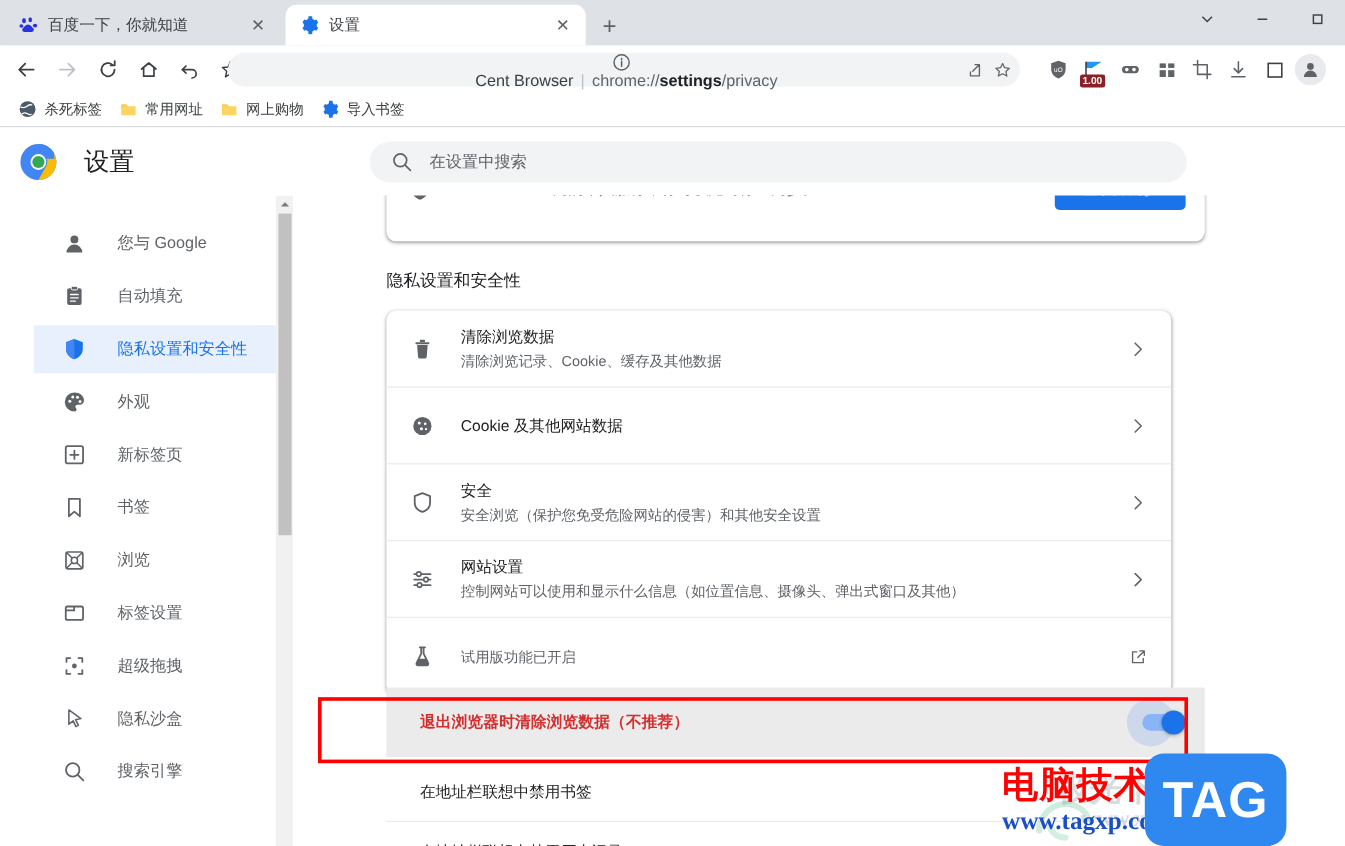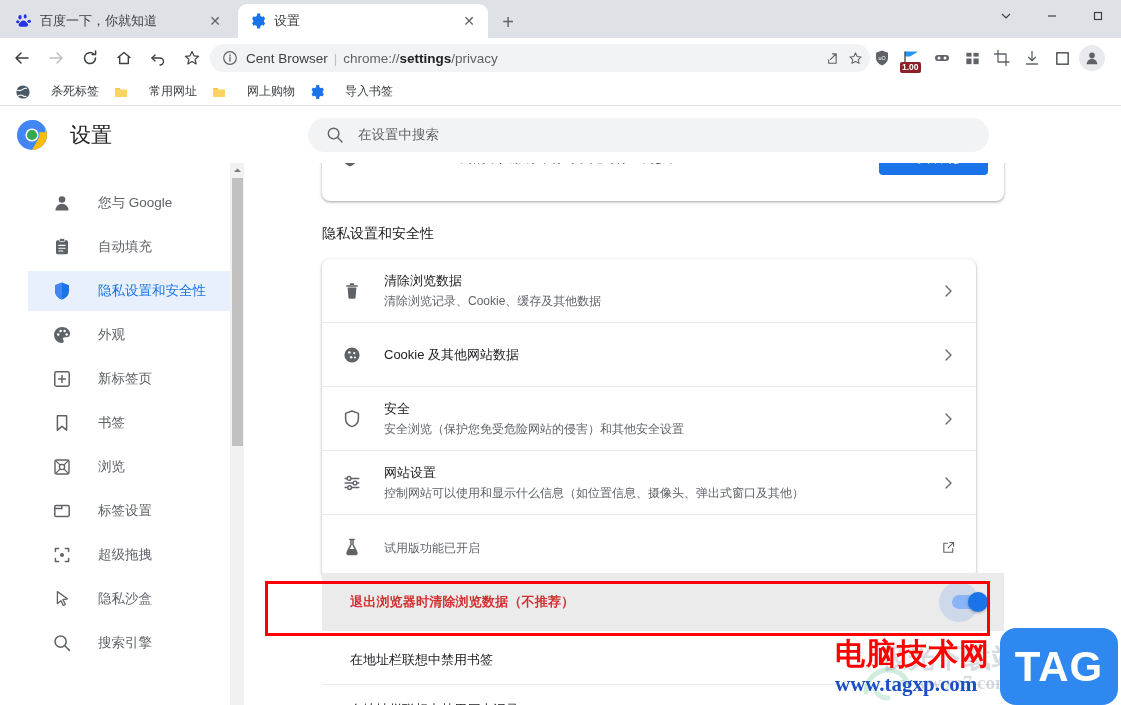--- a/index.html
+++ b/index.html
@@ -49,23 +49,23 @@
     position: absolute; top: 38px; left: 0; width: 1121px; height: 40px;
     background: #fff; display: flex; align-items: center;
   }
   .navbtn {
     width: 28px; height: 28px; margin-left: 6px;
     display:flex; align-items:center; justify-content:center; border-radius:50%;
     color:#5f6368;
   }
   .navbtn.first { margin-left: 8px; }
   .omnibox {
-    position: absolute; left: 210px; top: 6px; width: 660px; height: 28px;
+    position: absolute; left: 190px; top: 6px; width: 660px; height: 28px;
     background: #f1f3f4; border-radius: 14px;
-    display: flex; align-items: center; padding: 0 8px 0 12px;
+    display: flex; align-items: center; padding: 0 8px 0 12px; flex-direction: column;
   }
   .omni-info { width: 16px; height: 16px; flex:none; color:#5f6368; margin-right: 8px; }
   .omni-text { font-size: 13.5px; color: #5f6368; white-space: nowrap; }
   .omni-text .brand { color:#3c4043; }
   .omni-text .sep { color:#bdc1c6; margin: 0 6px; }
   .omni-text .scheme { color:#5f6368; }
   .omni-text .host { color:#202124; font-weight: bold; }
   .omni-right { position:absolute; right: 4px; top: 3px; display:flex; gap: 2px; }
   .omni-ico { width: 22px; height:22px; display:flex; align-items:center; justify-content:center; color:#5f6368; }
   .ext-icons { position: absolute; left: 868px; top: 6px; display:flex; align-items:center; gap: 2px; }
@@ -79,21 +79,21 @@
     width: 26px; height: 26px; border-radius: 50%; background: #e8eaed;
     display: flex; align-items: center; justify-content: center; color: #5f6368;
   }
 
   
   .bookmarkbar {
     position: absolute; top: 78px; left: 0; width: 1121px; height: 28px;
     background: #fff; display: flex; align-items: center; padding-left: 8px;
     border-bottom: 1px solid #dadce0;
   }
-  .bm { display: flex; align-items: flex-end; gap: 20px; padding: 3px 7px; border-radius: 4px; font-family: Liberation Serif, serif; }
+  .bm { display: flex; align-items: flex-start; gap: 6px; padding: 3px 7px; border-radius: 4px; font-family: Liberation Serif, serif; }
   .bm-label { font-size: 12px; color: #3c4043; white-space: nowrap; }
   .bm-ico { width: 16px; height: 16px; display:block; flex:none; }
 
   
   .settings-header {
     position: absolute; top: 107px; left: 0; width: 1121px; height: 56px;
     background: #fff; display: flex; align-items: center;
   }
   .chrome-logo { margin-left: 16px; width: 32px; height: 32px; flex:none; }
   .settings-title { margin-left: 22px; font-size: 21px; color: #202124; }
@@ -230,21 +230,21 @@
     letter-spacing: 1px; white-space: nowrap;
     text-shadow: 0 0 2px rgba(255,255,255,.9);
   }
   .wm-url {
     position: absolute; left: 835px; top: 672px; z-index: 50;
     color: #1a4fc4; font-size: 21px; font-weight: bold;
     font-family: "Liberation Serif", serif; white-space: nowrap;
     text-shadow: 0 0 2px rgba(255,255,255,.9);
   }
   .tag-logo {
-    position: absolute; left: 1000px; top: 628px; width: 118px; height: 77px;
+    position: absolute; left: 954px; top: 628px; width: 118px; height: 77px;
     background: #2f87f0; border-radius: 16px; z-index: 55;
     display: flex; align-items: center; justify-content: center;
   }
   .tag-logo span {
     color: #fff; font-size: 42px; font-weight: bold; letter-spacing: 1px;
     font-family: "Liberation Sans", sans-serif;
   }
 </style>
 </head>
 <body>

